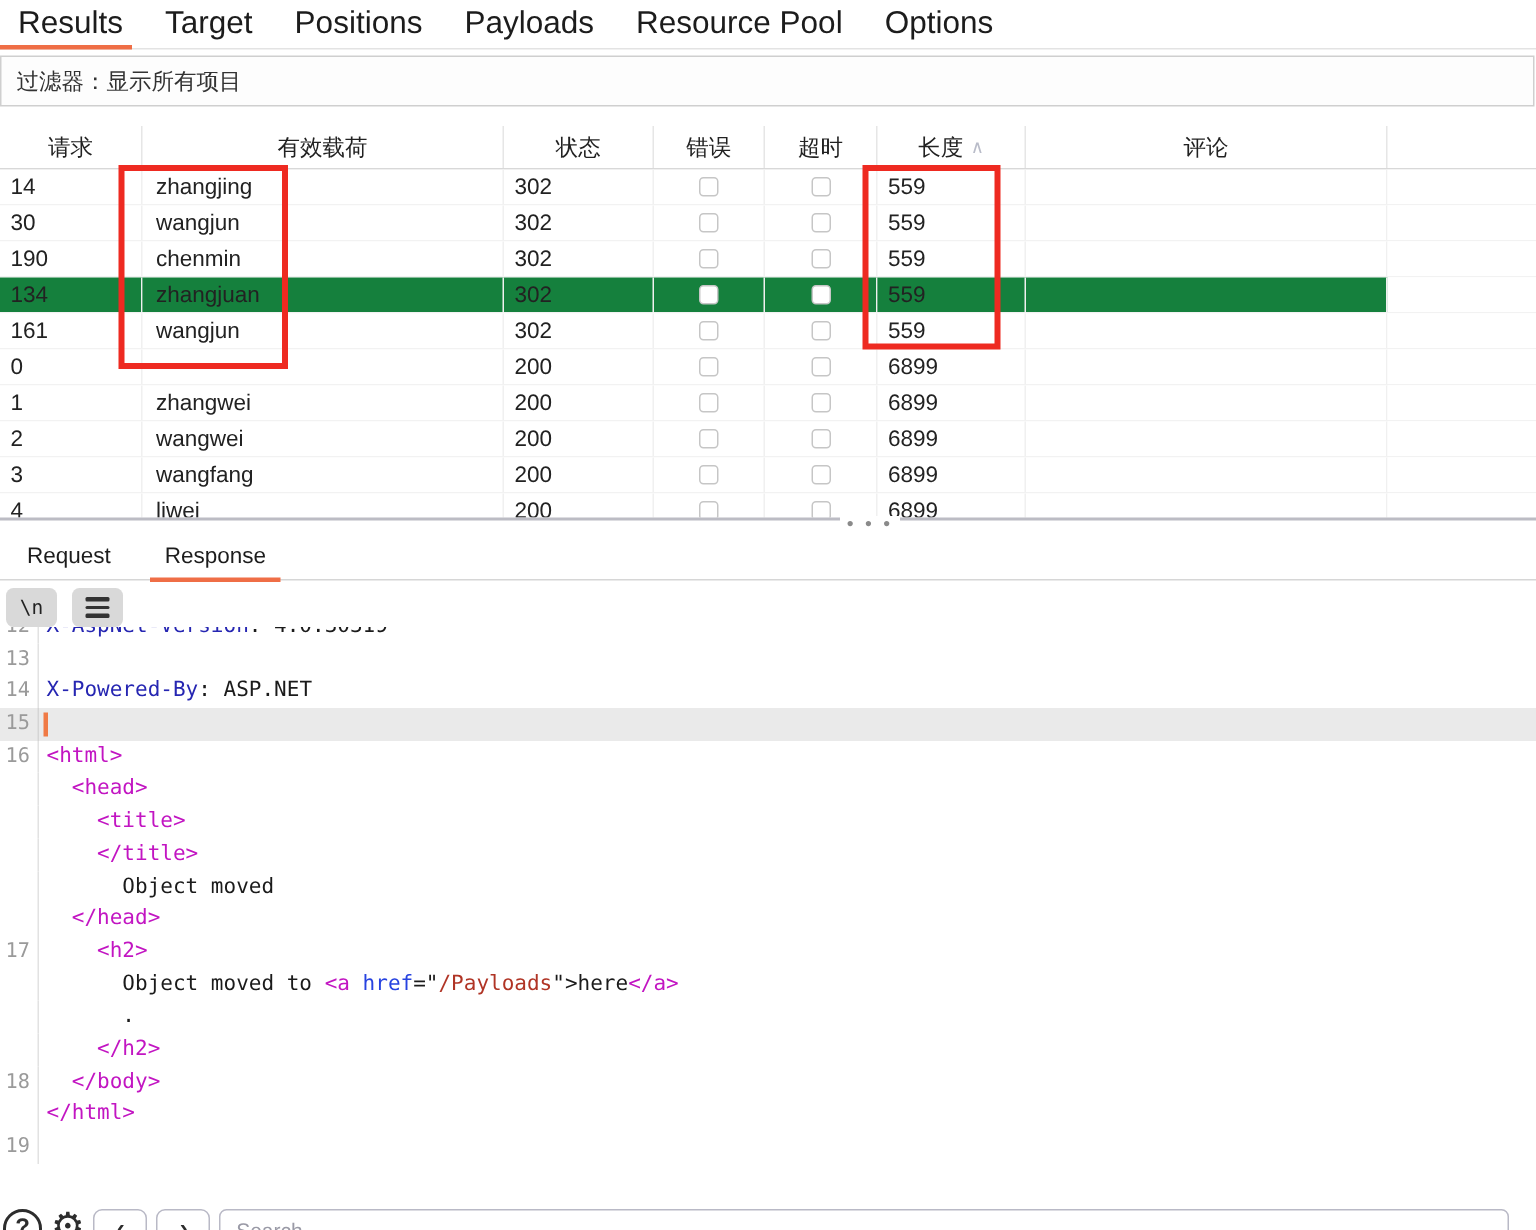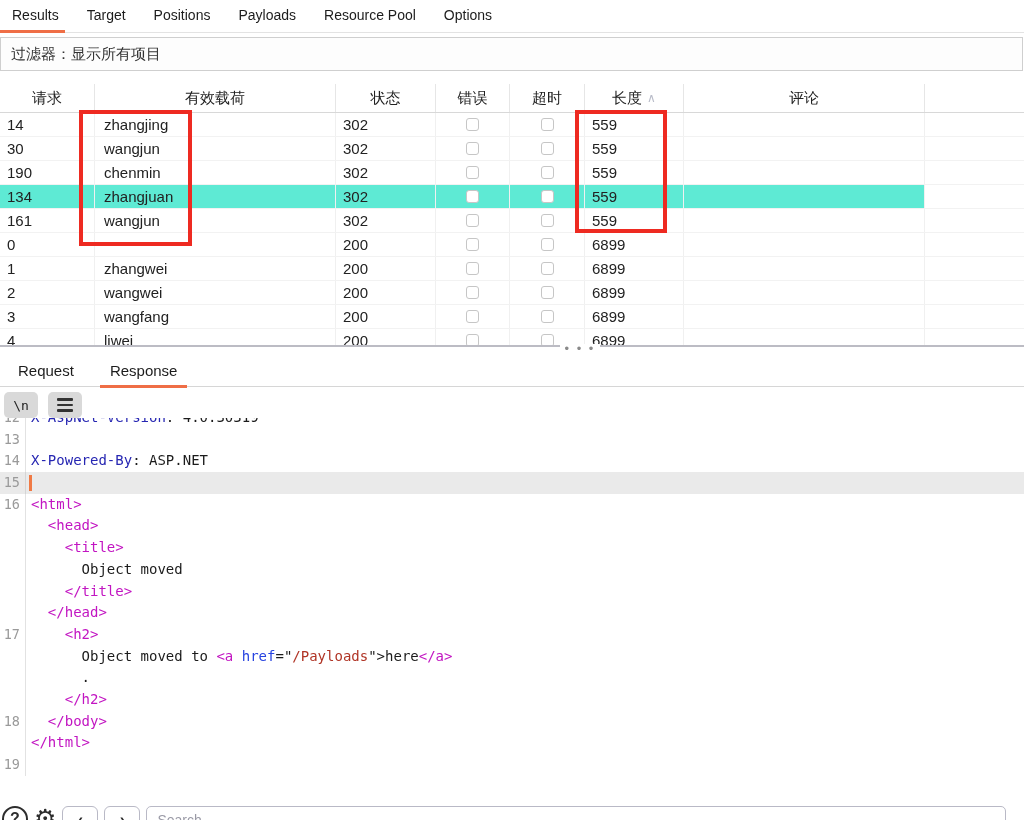--- a/index.html
+++ b/index.html
@@ -3,36 +3,36 @@
 <meta charset="utf-8">
 <style>
   * { margin:0; padding:0; box-sizing:border-box; }
   html,body { width:1024px; height:820px; overflow:hidden; background:#fff; }
   body { font-family:"Liberation Sans", sans-serif; color:#222; position:relative; }
   .serif { font-family:"Liberation Serif", serif; }
   #app { position:absolute; inset:0; width:1024px; height:820px; overflow:hidden; background:#fff; }
 
   
   .main-tabs { position:absolute; left:0; top:0; width:100%; height:33px; display:flex; align-items:center; border-bottom:1px solid #e3e3e3; background:#fff; }
-  .main-tab { padding:0 14px; font-size:14px; color:#1c1c1c; height:33px; line-height:31px; position:relative; cursor:default; }
+  .main-tab { padding:0 14px; font-size:21px; color:#1c1c1c; height:33px; line-height:31px; position:relative; cursor:default; }
   .main-tab:first-child { padding-left:12px; }
   .main-tab.active::after { content:""; position:absolute; left:-12px; right:8px; bottom:0; height:3px; background:var(--accent); }
 
   
   .filter-bar { position:absolute; left:0; top:37px; width:1023px; height:34px; border:1px solid #cfcfcf; background:#fdfdfd; display:flex; align-items:center; padding-left:10px; font-size:15px; color:#333; }
 
   
   .tbl { position:absolute; left:0; top:84px; width:1024px; }
   .tbl-header { display:flex; height:29px; border-bottom:1px solid #d8d8d8; background:#fff; }
   .th { display:flex; align-items:center; justify-content:center; font-size:15px; color:#222; border-right:1px solid #e6e6e6; gap:5px; }
   .th:last-child { border-right:none; }
   .sort-arrow { color:#b9bcc9; font-size:12px; }
   .tbl-body { position:relative; height:232px; overflow:hidden; }
   .tr { display:flex; height:24px; border-bottom:1px solid #f2f2f2; background:#fff; }
-  .tr.selected .td { background:#5eead4; }
+  .tr.selected .td { background:#15803d; }
   .td { font-size:15px; display:flex; align-items:center; border-right:1px solid #f0f0f0; overflow:hidden; white-space:nowrap; }
   .td.filler { border-right:none; background:#fff !important; }
   .td.pad { padding-left:7px; }
   .td.pad8 { padding-left:9px; }
   .td.center { justify-content:center; }
   .cb { width:13px; height:13px; border:1.5px solid #c6c6c6; border-radius:3px; background:#fff; }
 
   
   .redbox { position:absolute; border:4px solid #ee2a21; background:transparent; pointer-events:none; z-index:5; }
   .redbox.payload { left:79px; top:110px; width:113px; height:136px; }
@@ -313,25 +313,25 @@
       <div class="cl">
         <div class="gutter"></div>
         <div class="ct"><span class="s-txt">  </span><span class="s-tag">&lt;head&gt;</span></div>
       </div>
       <div class="cl">
         <div class="gutter"></div>
         <div class="ct"><span class="s-txt">    </span><span class="s-tag">&lt;title&gt;</span></div>
       </div>
       <div class="cl">
         <div class="gutter"></div>
+        <div class="ct"><span class="s-txt">    </span><span class="s-tag">&lt;/title&gt;</span></div>
+      </div>
+      <div class="cl">
+        <div class="gutter"></div>
         <div class="ct"><span class="s-txt">      Object moved</span></div>
-      </div>
-      <div class="cl">
-        <div class="gutter"></div>
-        <div class="ct"><span class="s-txt">    </span><span class="s-tag">&lt;/title&gt;</span></div>
       </div>
       <div class="cl">
         <div class="gutter"></div>
         <div class="ct"><span class="s-txt">  </span><span class="s-tag">&lt;/head&gt;</span></div>
       </div>
       <div class="cl">
         <div class="gutter">17</div>
         <div class="ct"><span class="s-txt">    </span><span class="s-tag">&lt;h2&gt;</span></div>
       </div>
       <div class="cl">

